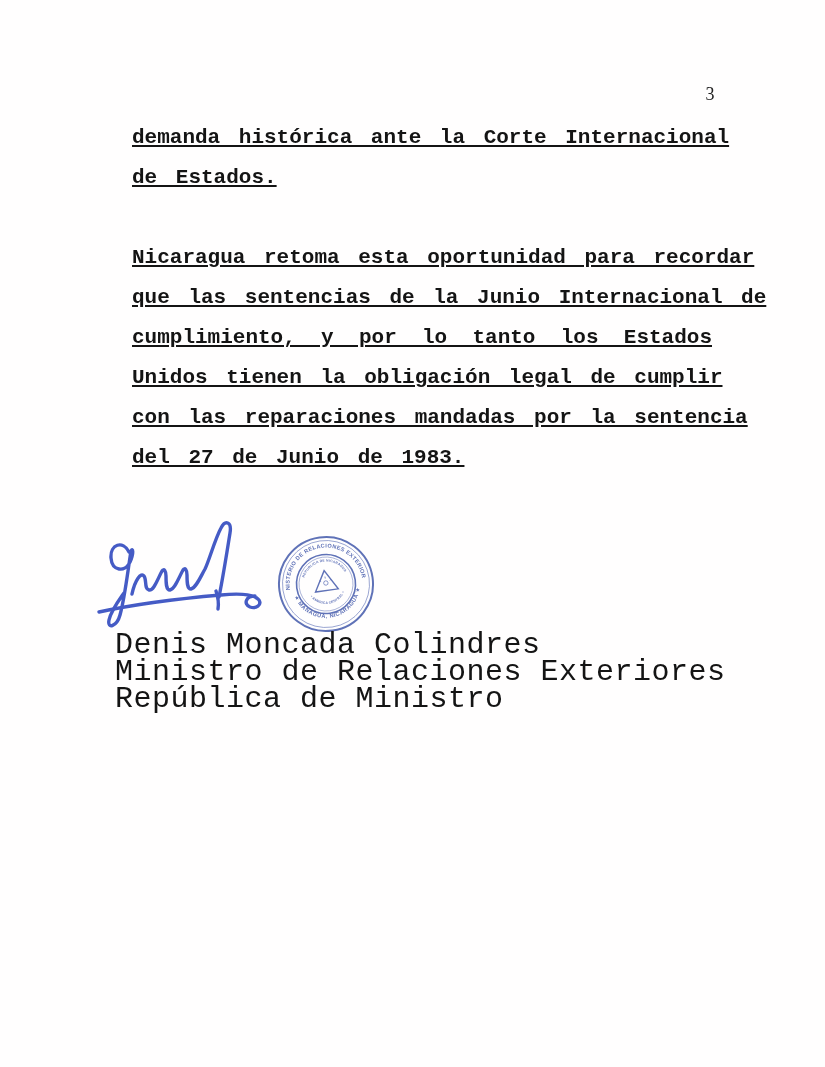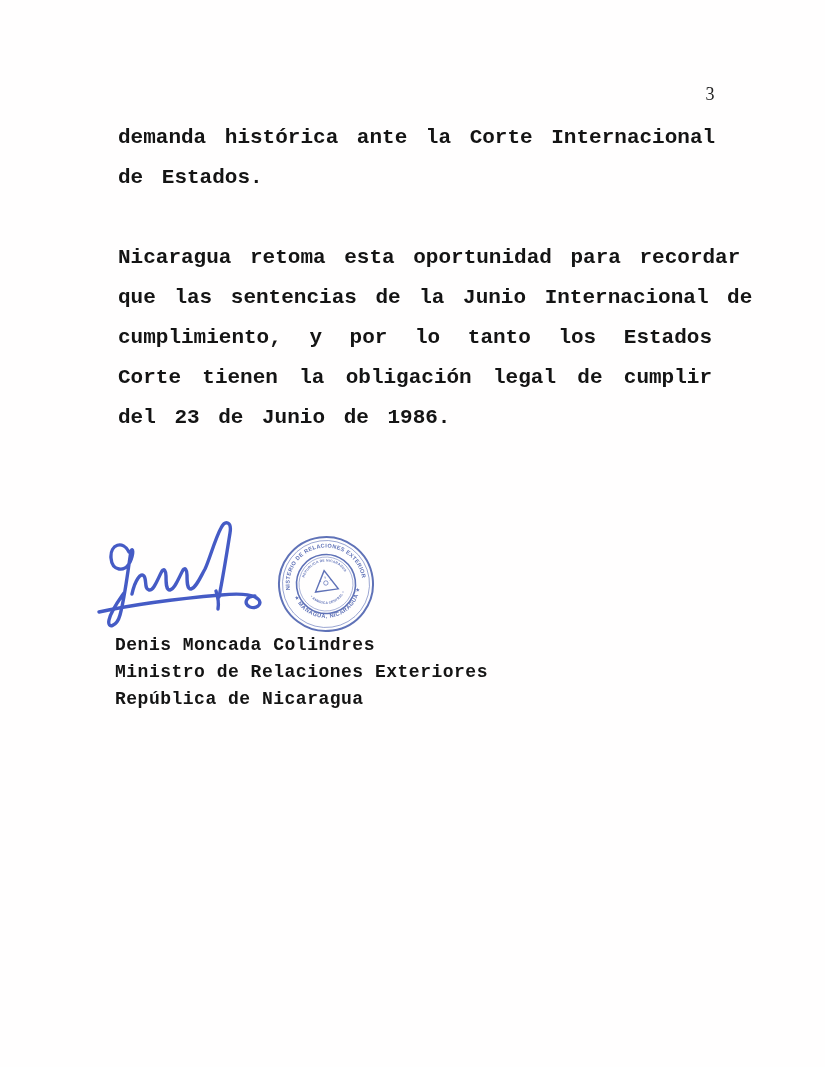--- a/index.html
+++ b/index.html
@@ -14,55 +14,56 @@
   .page-number{
     position:absolute;top:84px;left:698px;width:24px;
     font-family:"Liberation Serif","DejaVu Serif",serif;
     font-size:18px;color:#222;text-align:center;
   }
   .body-text{
     position:absolute;left:115px;top:118px;width:597px;
     font-size:21px;font-weight:bold;line-height:40px;
     word-spacing:6px;
   }
-  .paragraph{margin:0 0 40px 3px;}
+  .paragraph{margin:0 0 40px 17px;text-decoration:underline;}
   .text-line{
     height:40px;white-space:nowrap;
     text-align:justify;
     text-align-last:justify;
   }
   .text-line.last{text-align-last:left;}
   .signature-area{position:absolute;left:0;top:0;}
   .signature-scrawl{position:absolute;left:96px;top:521px;width:172px;height:114px;}
   .ministry-seal{position:absolute;left:276px;top:534px;width:100px;height:100px;opacity:.88;}
   .signature-block{
     position:absolute;left:115px;top:632px;
-    font-size:18px;font-weight:bold;line-height:27px;
+    font-size:30px;font-weight:normal;line-height:27px;
     letter-spacing:.5px;white-space:nowrap;
   }
   .seal-text{font-family:"Liberation Sans","DejaVu Sans",sans-serif;font-weight:bold;}
 </style>
 </head>
 <body>
 
 <div class="page">
 
   <div class="page-number">3</div>
 
   <div class="body-text">
     <div class="paragraph">
       <div class="text-line">demanda histórica ante la Corte Internacional</div>
       <div class="text-line last">de Estados.</div>
     </div>
     <div class="paragraph">
       <div class="text-line">Nicaragua retoma esta oportunidad para recordar</div>
       <div class="text-line">que las sentencias de la Junio Internacional de</div>
       <div class="text-line">cumplimiento, y por lo tanto los Estados</div>
-      <div class="text-line">Corte tienen la obligación legal de cumplir</div>
-      <div class="text-line last">del 23 de Junio de 1986.</div>
+      <div class="text-line">Unidos tienen la obligación legal de cumplir</div>
+      <div class="text-line">con las reparaciones mandadas por la sentencia</div>
+      <div class="text-line last">del 27 de Junio de 1983.</div>
     </div>
   </div>
 
   <div class="signature-area">
 
     <svg class="signature-scrawl" viewBox="0 0 172 114" xmlns="http://www.w3.org/2000/svg">
       <g fill="none" stroke="#3c53c3" stroke-width="3.4" stroke-linecap="round" stroke-linejoin="round" opacity="0.95">
         <path d="M 33,31 C 27,19 14,23 15,37 C 16,50 29,52 34,41 C 38,32 37,26 35,30 C 32,48 29,76 24,94 C 21,105 11,109 13,99 C 15,90 21,82 28,72"></path>
         <path d="M 36,73 C 39,59 45,51 48,55 C 51,59 48,68 53,69 C 58,70 62,57 66,50 C 68,47 70,50 70,55 C 70,62 70,69 74,69 C 79,68 83,56 87,49 C 89,46 91,49 91,54 C 91,61 91,68 95,68 C 100,67 105,55 109,48 C 113,40 119,18 125,7 C 129,-1 136,0 134,12 C 131,31 127,56 123,76"></path>
         <path d="M 3,91 C 40,83 90,77 125,74 C 146,72 159,74 163,79 C 166,84 160,88 154,86 C 147,83 150,75 159,75"></path>
@@ -98,17 +99,17 @@
         </text>
         <text font-size="3.4" letter-spacing="0.2">
           <textPath href="#arc-inner-bottom" startOffset="50%" text-anchor="middle">• AMERICA CENTRAL •</textPath>
         </text>
       </g>
     </svg>
 
     <div class="signature-block">
       <div>Denis Moncada Colindres</div>
       <div>Ministro de Relaciones Exteriores</div>
-      <div>República de Nicaragua</div>
+      <div>República de Ministro</div>
     </div>
 
   </div>
 </div>
 
 </body></html>

